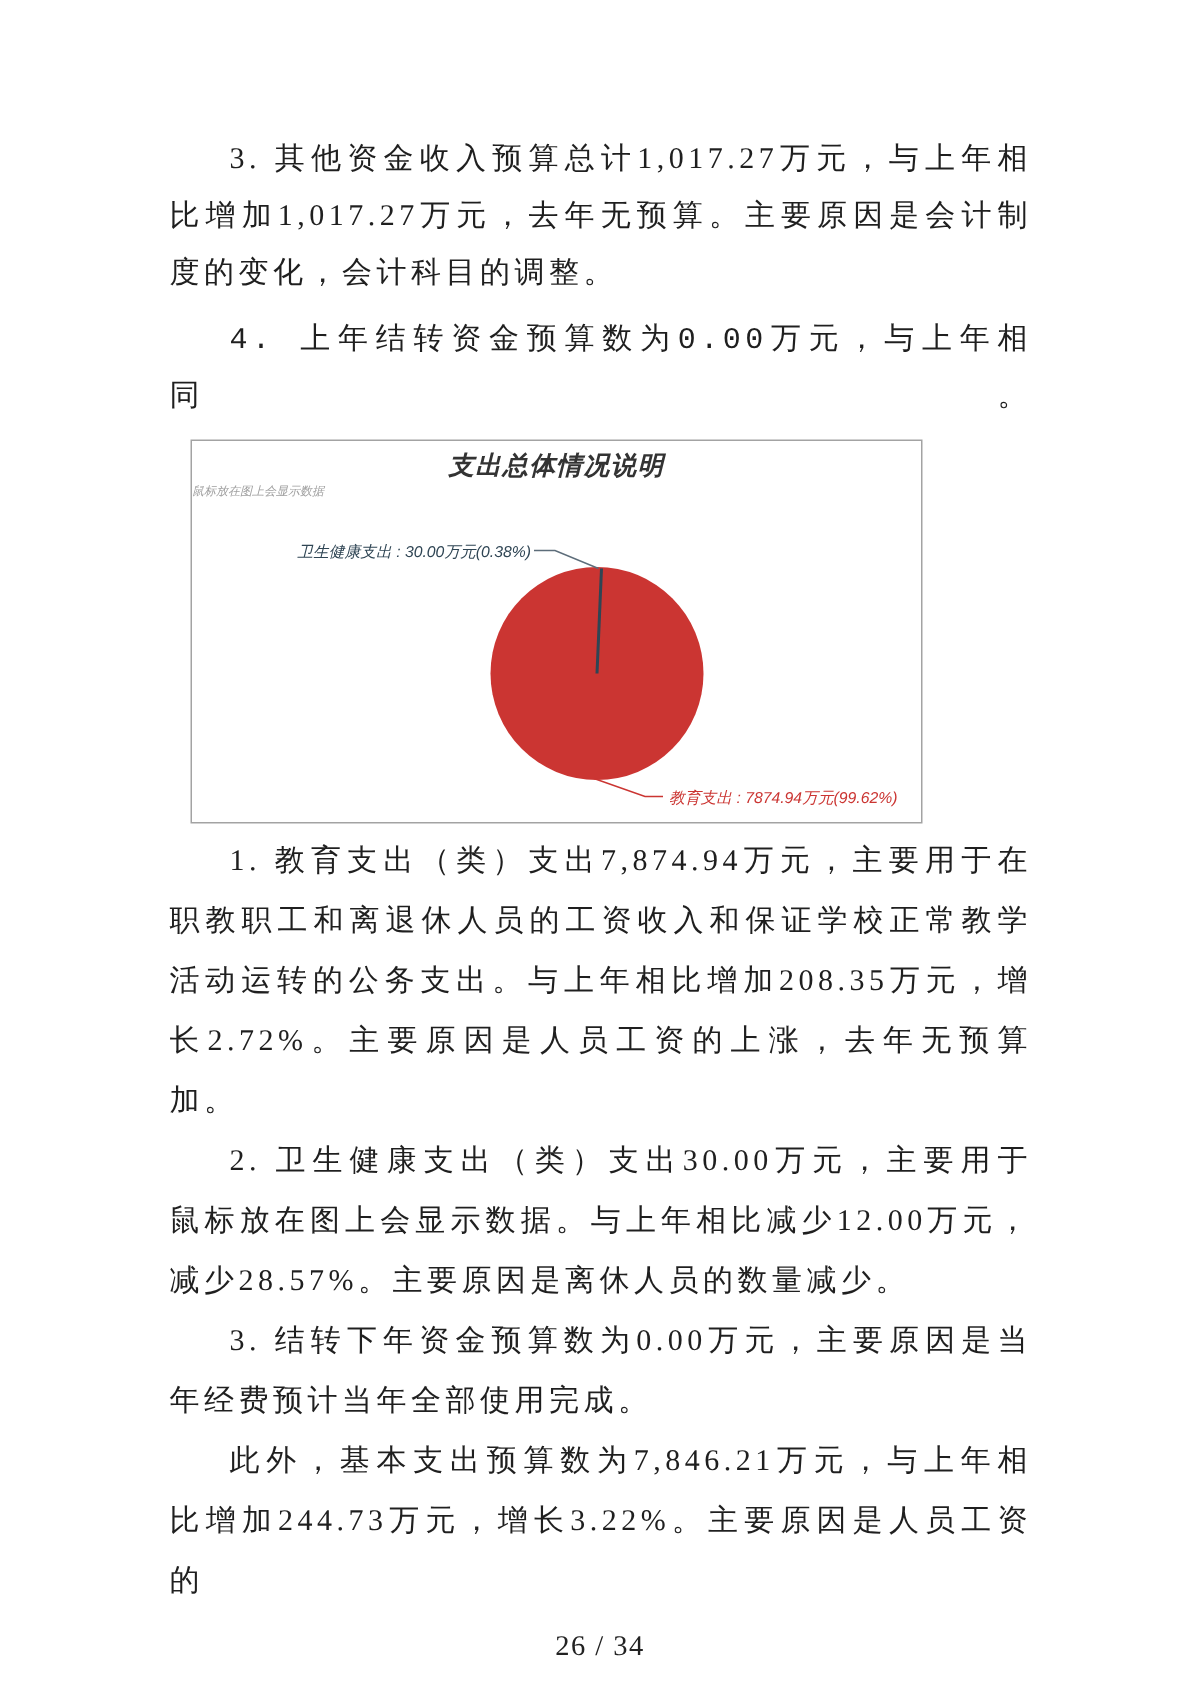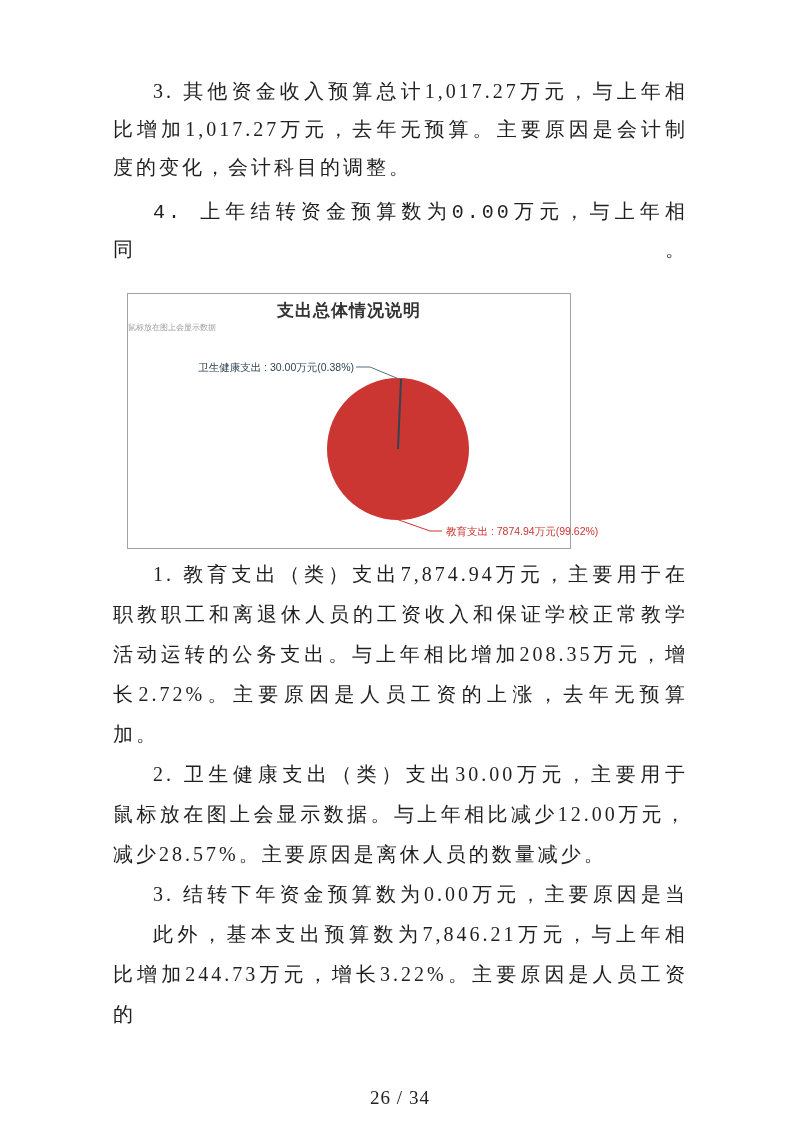--- a/index.html
+++ b/index.html
@@ -8,37 +8,37 @@
     background:#ffffff;
     font-family:"Liberation Serif","DejaVu Serif",serif;
     color:#1f1f1f;
     position:relative;
     overflow:hidden;
   }
   .page{position:absolute;inset:0;background:#ffffff;}
 
   
   .tblock{position:absolute;left:113px;width:575px;}
-  #block-top{top:72px;}
+  #block-top{top:87px;}
   #block-top .line{line-height:38px;}
   #block-top .para + .para{margin-top:8px;}
   #block-bottom{top:554px;}
   #block-bottom .line{line-height:40px;}
   .line{
     font-size:20px;
     letter-spacing:3px;
     text-align:justify;
     text-align-last:justify;
   }
   .line.short{text-align-last:left;}
 
   
   .chartbox{
-    position:absolute;left:127px;top:293px;width:444px;height:256px;
-    box-sizing:border-box;border:1px solid #a3a3a3;background:#ffffff;
+    position:absolute;left:127px;top:293px;width:488px;height:256px;
+    box-sizing:border-box;border:1px solid #a3a3a3;background:#ffffff;font-style:italic;
   }
   .chart-title{
     position:absolute;top:5px;left:0;right:0;text-align:center;
     font-family:"Liberation Sans","DejaVu Sans",sans-serif;
     font-weight:bold;font-size:17px;color:#333333;letter-spacing:1px;
   }
   .chart-subtitle{
     position:absolute;top:28px;left:0;right:0;text-align:left;
     font-family:"Liberation Sans","DejaVu Sans",sans-serif;
     font-size:8px;color:#a0a0a0;
@@ -97,20 +97,21 @@
         <div class="line">长2.72%。主要原因是人员工资的上涨，去年无预算</div>
         <div class="line short">加。</div>
       </div>
       <div class="para">
         <div class="line" style="text-indent: 2em;">2. 卫生健康支出（类）支出30.00万元，主要用于</div>
         <div class="line">鼠标放在图上会显示数据。与上年相比减少12.00万元，</div>
         <div class="line short">减少28.57%。主要原因是离休人员的数量减少。</div>
       </div>
       <div class="para">
         <div class="line" style="text-indent: 2em;">3. 结转下年资金预算数为0.00万元，主要原因是当</div>
+        <div class="line short">年经费预计当年全部使用完成。</div>
       </div>
       <div class="para">
         <div class="line" style="text-indent: 2em;">此外，基本支出预算数为7,846.21万元，与上年相</div>
         <div class="line">比增加244.73万元，增长3.22%。主要原因是人员工资的</div>
       </div>
     </div>
 
   <div class="pageno">26 / 34</div>
 
 </div>

